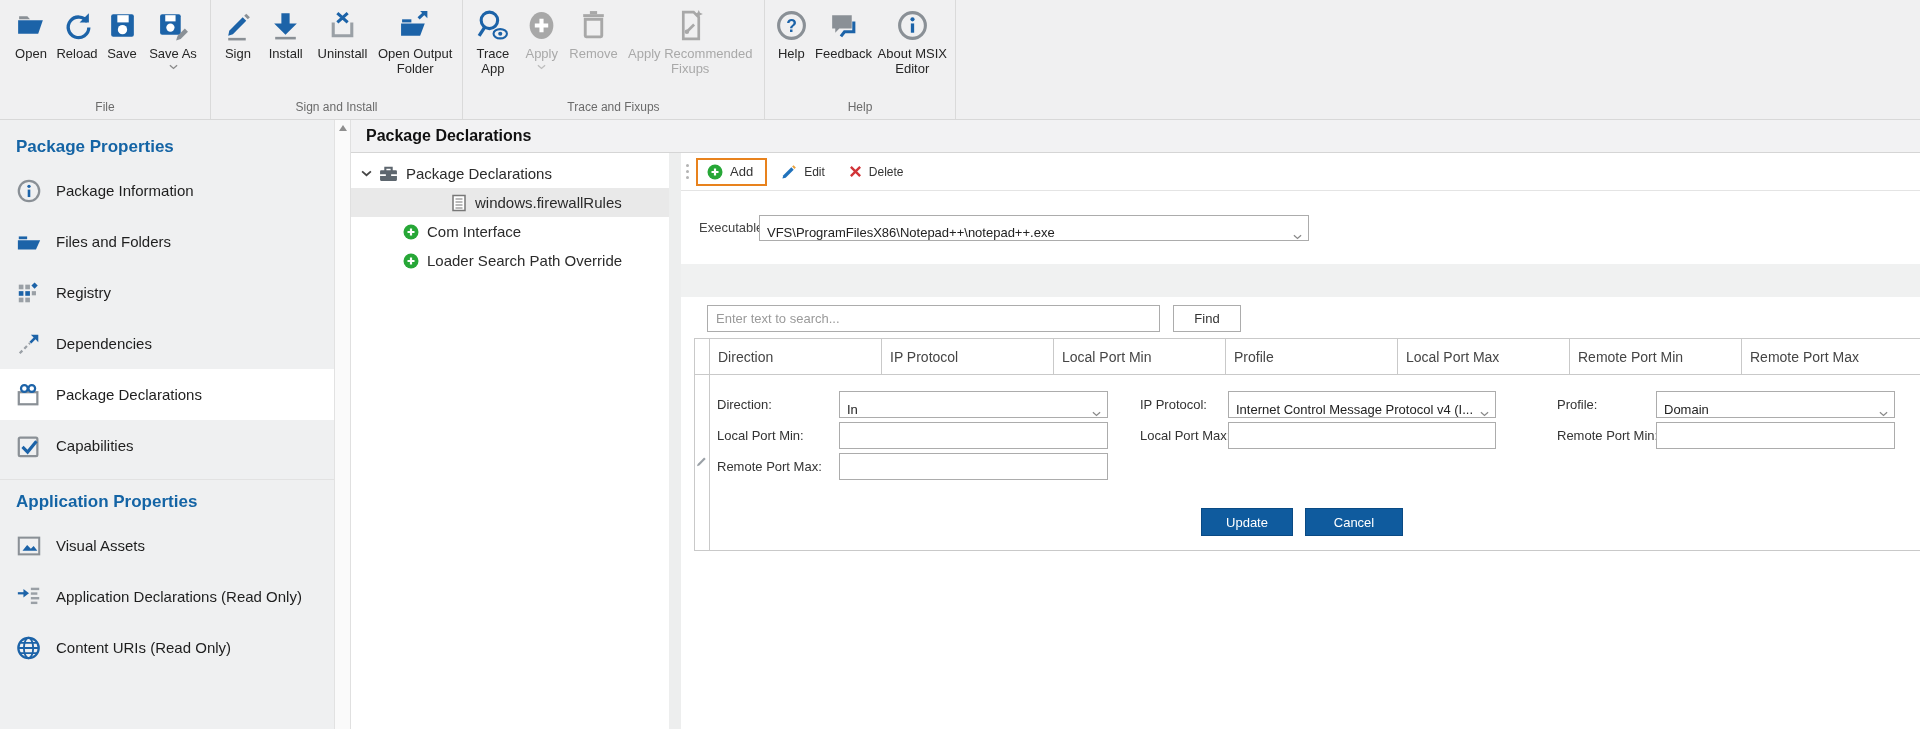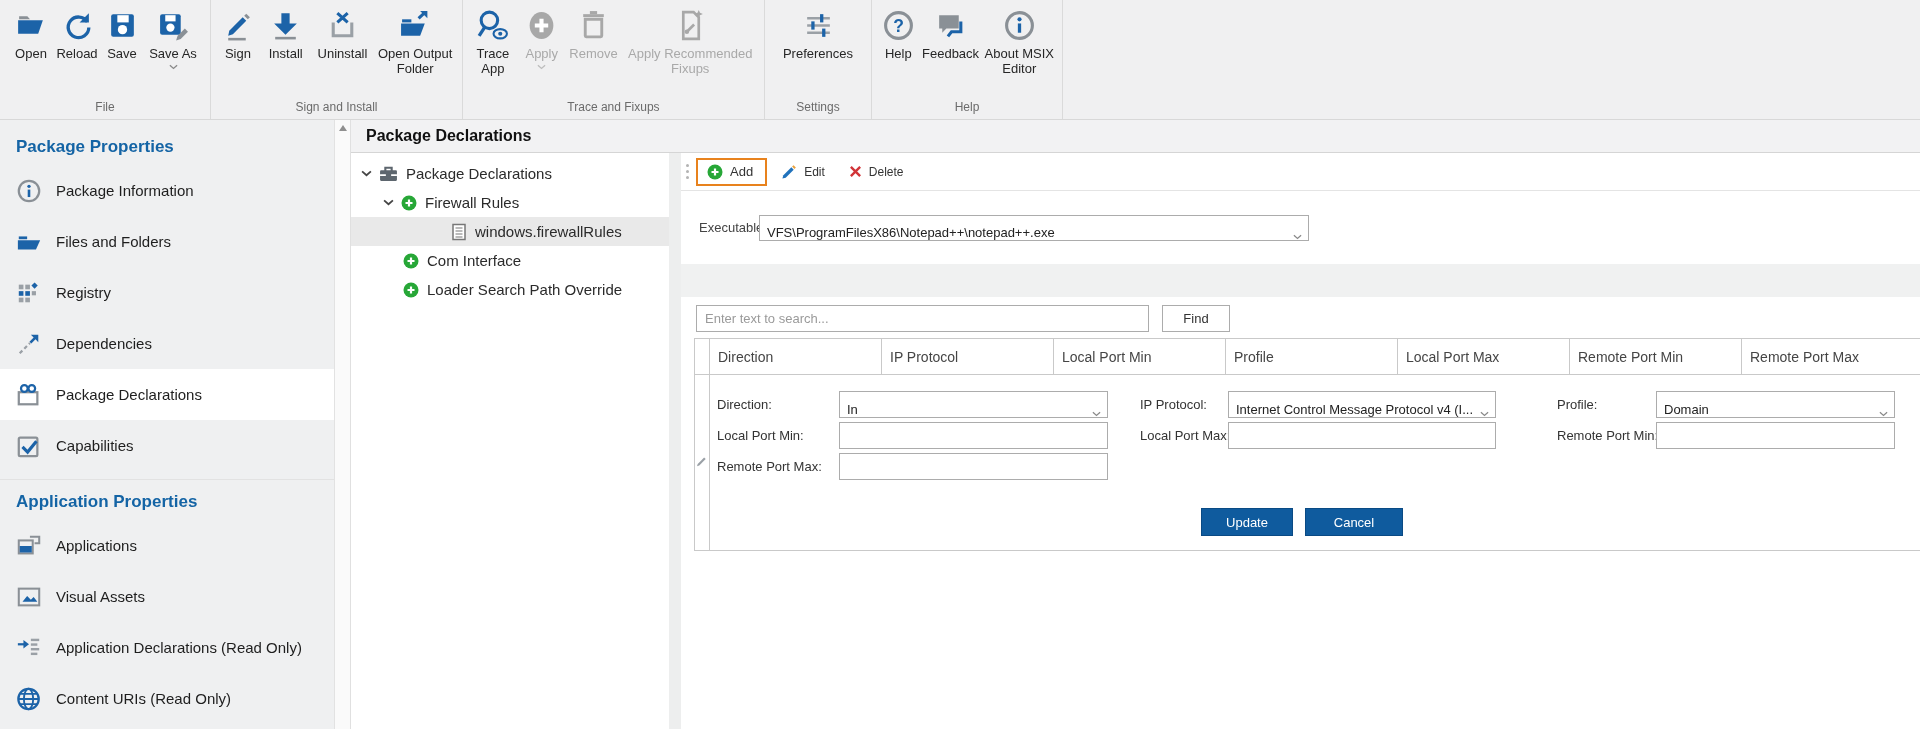--- a/index.html
+++ b/index.html
@@ -52,21 +52,21 @@
   
   .rp-exec { height:73px; flex-shrink:0; display:flex; align-items:center; }
   .exec-label { margin-left:18px; width:60px; font-size:13px; color:#444; flex-shrink:0; }
   .combo { height:26px; border:1px solid #acacac; background:#fff; display:flex; align-items:flex-end; cursor:pointer; }
   .combo-text { flex:1; padding-left:7px; font-size:13px; color:#222; white-space:nowrap; overflow:hidden; }
   .combo-caret { width:22px; display:flex; justify-content:center; flex-shrink:0; }
   .exec-combo { width:550px; }
   .rp-gap { height:33px; background:#f0f1f1; flex-shrink:0; }
   
   .rp-grid { flex:1; display:flex; flex-direction:column; min-height:0; }
-  .search-row { padding:8px 0 6px 15px; display:flex; gap:13px; flex-shrink:0; }
+  .search-row { padding:8px 0 6px 26px; display:flex; gap:13px; flex-shrink:0; }
   .search-input { width:453px; height:27px; border:1px solid #acacac; padding:0 8px; font-size:13px; color:#333; font-family:inherit; }
   .search-input::placeholder { color:#9a9a9a; }
   .find-btn { width:68px; height:27px; border:1px solid #acacac; background:#fff; font-size:13px; color:#333; font-family:inherit; cursor:pointer; }
   .table-box { margin-left:13px; border:1px solid #c9c9c9; border-right:none; }
   .thead { display:flex; height:36px; border-bottom:1px solid #c9c9c9; }
   .th-ind { width:15px; flex-shrink:0; border-right:1px solid #c9c9c9; }
   .th { width:172px; flex-shrink:0; border-right:1px solid #c9c9c9; display:flex; align-items:center; padding-left:8px; font-size:14px; color:#454545; white-space:nowrap; overflow:hidden; }
   .th:last-child { flex:1; width:auto; border-right:none; }
   .tbody { display:flex; }
   .tb-ind { width:15px; flex-shrink:0; border-right:1px solid #c9c9c9; display:flex; justify-content:center; align-items:flex-start; padding-top:80px; }
@@ -197,34 +197,20 @@
             <path d="M12.5 22l7-7" stroke="#a8a8a8" stroke-width="2.6"></path>
             <circle cx="12.5" cy="22" r="2.2" fill="#a8a8a8"></circle>
             <path fill="#a8a8a8" d="M24 1l1.2 2.6L28 4.8l-2.8 1.2L24 8.6l-1.2-2.6L20 4.8l2.8-1.2z"></path>
           </svg>
         <span class="rlbl">Apply Recommended Fixups</span>
       </div>
     </div>
     <div class="rglabel">Trace and Fixups</div>
   </div>
 
-  <div class="rgroup" style="width:107px">
-    <div class="rbtns">
-      <div class="rbtn" style="width:84px">
-        <svg class="ric" viewBox="0 0 32 32" width="33" height="33">
-            <path d="M5 9h22M5 16h22M5 23h22" stroke="#9aa0a6" stroke-width="2.6"></path>
-            <rect x="17.5" y="5" width="3.2" height="8" fill="#1C63A8"></rect>
-            <rect x="9" y="12" width="3.2" height="8" fill="#1C63A8"></rect>
-            <rect x="19.5" y="19" width="3.2" height="8" fill="#1C63A8"></rect>
-          </svg>
-        <span class="rlbl">Preferences</span>
-      </div>
-    </div>
-    <div class="rglabel">Settings</div>
-  </div>
 
   <div class="rgroup" style="width:191px; border-right:1px solid #dadada">
     <div class="rbtns">
       <div class="rbtn" style="width:44px">
         <svg class="ric" viewBox="0 0 32 32" width="33" height="33">
             <circle cx="16" cy="16" r="12.5" fill="none" stroke="#8a9096" stroke-width="3"></circle>
             <text x="16" y="22" text-anchor="middle" font-size="17" font-weight="bold" fill="#1C63A8" font-family="Liberation Sans, sans-serif">?</text>
           </svg>
         <span class="rlbl">Help</span>
       </div>
@@ -313,30 +299,20 @@
             <rect x="3" y="5" width="20" height="20" rx="1.5" fill="none" stroke="#8a9096" stroke-width="2.4"></rect>
             <path d="M7 15l5.5 5.5L22 9" stroke="#1C63A8" stroke-width="3.4" fill="none"></path>
           </svg>
         </span>
       <span class="sb-label">Capabilities</span>
     </div>
 
     <div class="sb-section2"></div>
     <div class="sb-heading" style="padding-top:12px">Application Properties</div>
 
-    <div class="sb-item">
-      <span class="sb-icon">
-          <svg viewBox="0 0 28 28" width="26" height="26">
-            <path d="M20 11h5V4H15" fill="none" stroke="#8a9096" stroke-width="2.2"></path>
-            <rect x="3" y="8" width="15" height="14" fill="none" stroke="#8a9096" stroke-width="2.2"></rect>
-            <rect x="4" y="14" width="13" height="7" fill="#1C63A8"></rect>
-          </svg>
-        </span>
-      <span class="sb-label">Applications</span>
-    </div>
     <div class="sb-item">
       <span class="sb-icon">
           <svg viewBox="0 0 28 28" width="26" height="26">
             <rect x="3" y="5" width="22" height="18" fill="none" stroke="#8a9096" stroke-width="2.2"></rect>
             <path fill="#1C63A8" d="M7 19l5-6 4 4 3-3 4 5z"></path>
           </svg>
         </span>
       <span class="sb-label">Visual Assets</span>
     </div>
     <div class="sb-item">
@@ -379,32 +355,20 @@
               <polyline points="1,1 5,4.6 9,1" fill="none" stroke="#444" stroke-width="1.6"></polyline>
             </svg>
           <span class="ticon">
               <svg viewBox="0 0 18 18" width="19" height="19">
                 <path d="M6 7V3.5h6V7" fill="none" stroke="#5d666e" stroke-width="2"></path>
                 <rect x="1" y="6" width="16" height="10" rx="1" fill="#5d666e"></rect>
                 <path d="M1 10.5h5.5M11.5 10.5H17" stroke="#fff" stroke-width="1.6"></path>
               </svg>
             </span>
           <span>Package Declarations</span>
-        </div>
-        <div class="trow" style="padding-left:32px">
-          <svg class="tchev" viewBox="0 0 10 6" width="11" height="7">
-              <polyline points="1,1 5,4.6 9,1" fill="none" stroke="#444" stroke-width="1.6"></polyline>
-            </svg>
-          <span class="ticon">
-              <svg viewBox="0 0 16 16" width="16" height="16">
-                <circle cx="8" cy="8" r="7.5" fill="#27A737"></circle>
-                <path d="M8 4.5v7M4.5 8h7" stroke="#fff" stroke-width="2.2"></path>
-              </svg>
-            </span>
-          <span>Firewall Rules</span>
         </div>
         <div class="trow selected" style="padding-left:100px">
           <span class="ticon">
               <svg viewBox="0 0 16 18" width="16" height="18">
                 <rect x="2" y="1.5" width="12" height="15" fill="#fff" stroke="#777" stroke-width="1.5"></rect>
                 <path d="M4.5 5h7M4.5 8h7M4.5 11h7M4.5 14h7" stroke="#777" stroke-width="1.2"></path>
               </svg>
             </span>
           <span>windows.firewallRules</span>
         </div>

